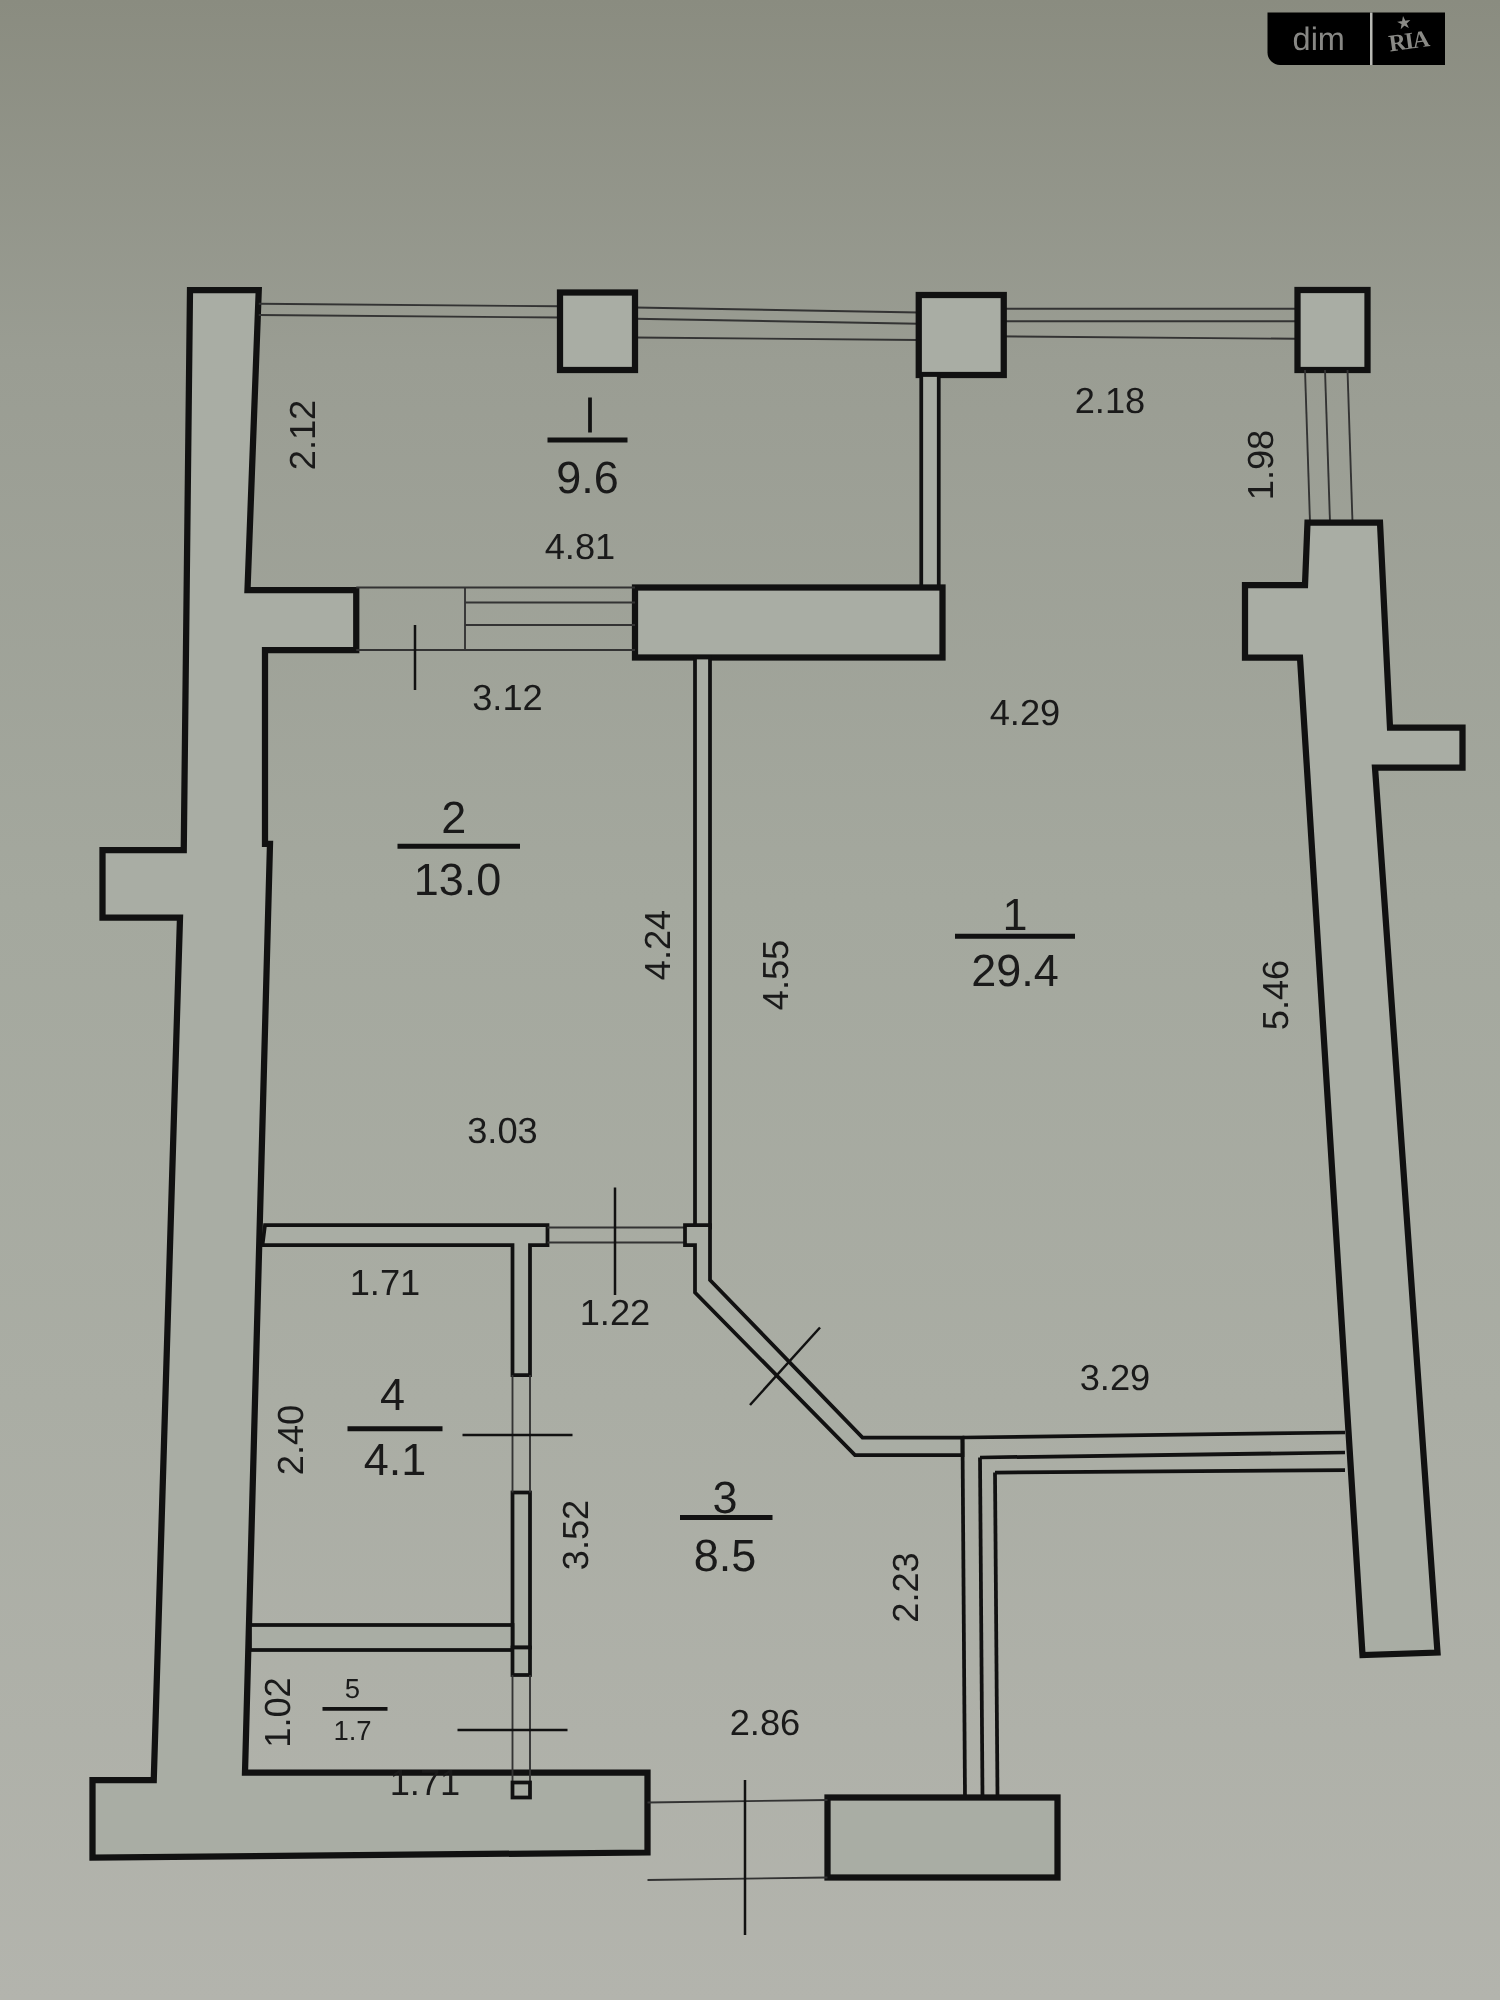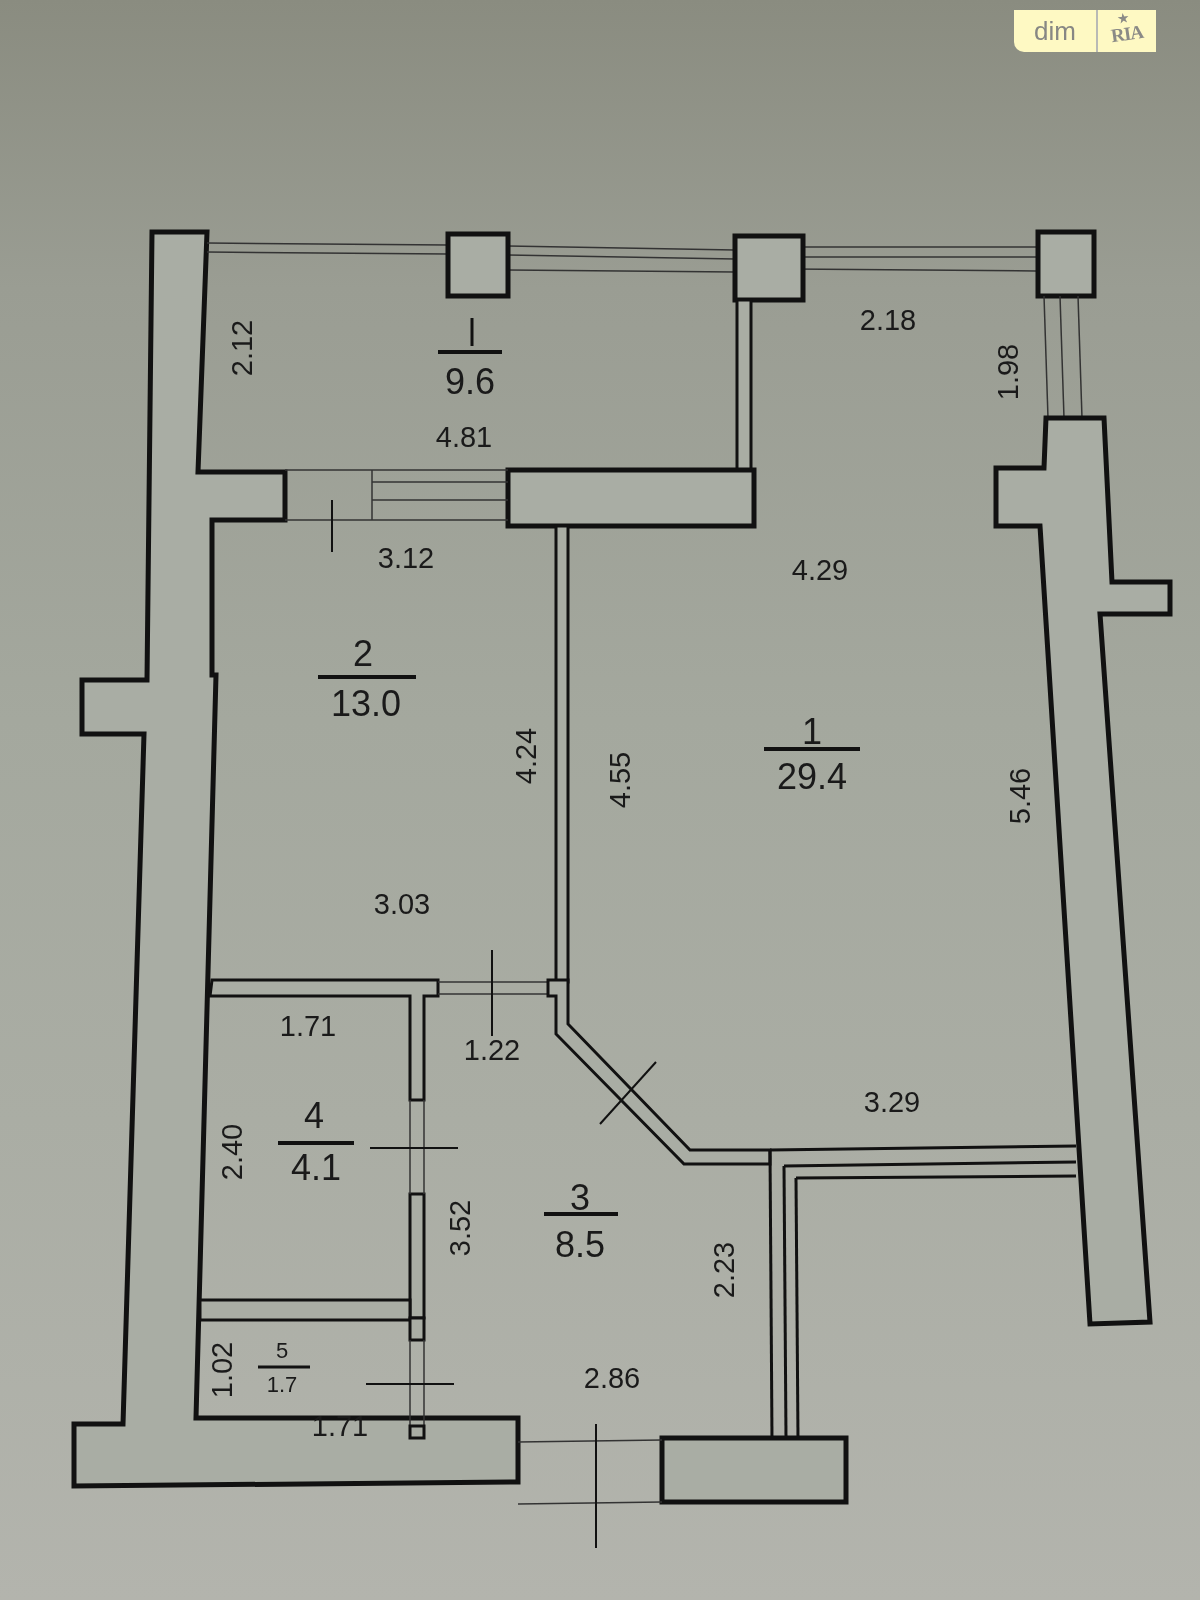--- a/index.html
+++ b/index.html
@@ -16,21 +16,21 @@
     .door-tick { stroke: #111; stroke-width: 2; }
     .partition { fill: none; stroke: #111; stroke-width: 3; }
     .dim { font-family: "Liberation Sans", sans-serif; font-size: 29px; fill: #1a1a1a; }
     .room-num { font-family: "Liberation Sans", sans-serif; font-size: 36px; fill: #1a1a1a; }
     .room-area { font-family: "Liberation Sans", sans-serif; font-size: 36px; fill: #1a1a1a; }
     .room-num-sm { font-size: 22px; }
     .frac { stroke: #111; stroke-width: 4; }
 
     .watermark {
       position: absolute; left: 1014px; top: 10px; width: 142px; height: 42px;
-      background: #fef9c3; border-radius: 0 0 0 10px;
+      background: #000000; border-radius: 0 0 0 10px;
       display: flex; align-items: center;
       box-sizing: border-box;
     }
     .wm-dim {
       width: 82px; text-align: center; font-size: 26px; color: #878784;
       font-family: "Liberation Sans", sans-serif; line-height: 42px;
       border-right: 2px solid #b9bab5;
     }
     .wm-ria {
       flex: 1; text-align: center; font-family: "Liberation Serif", serif;

